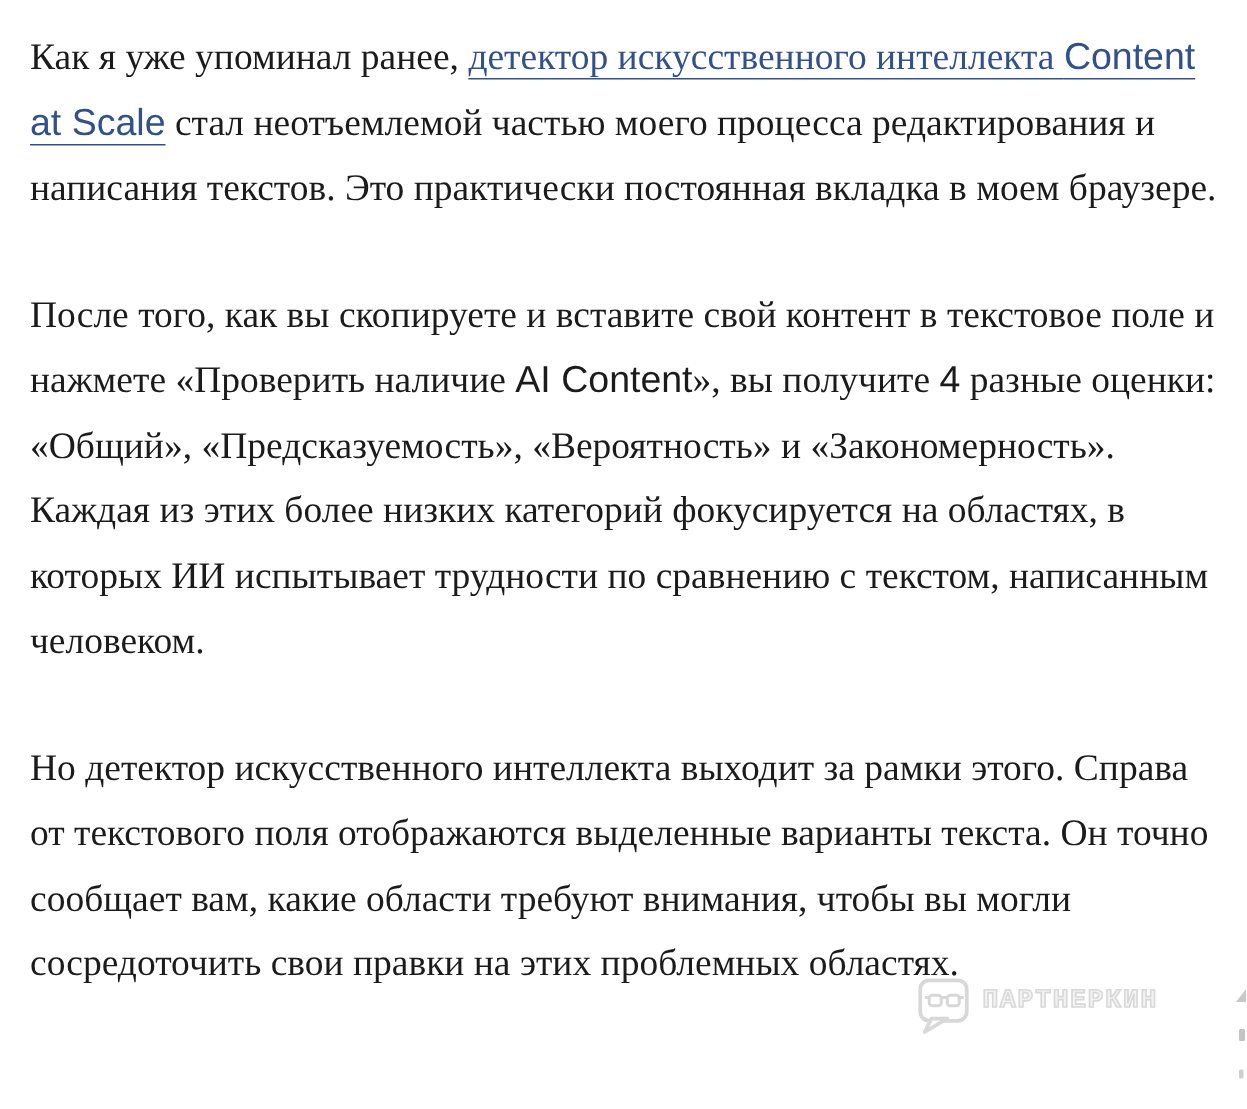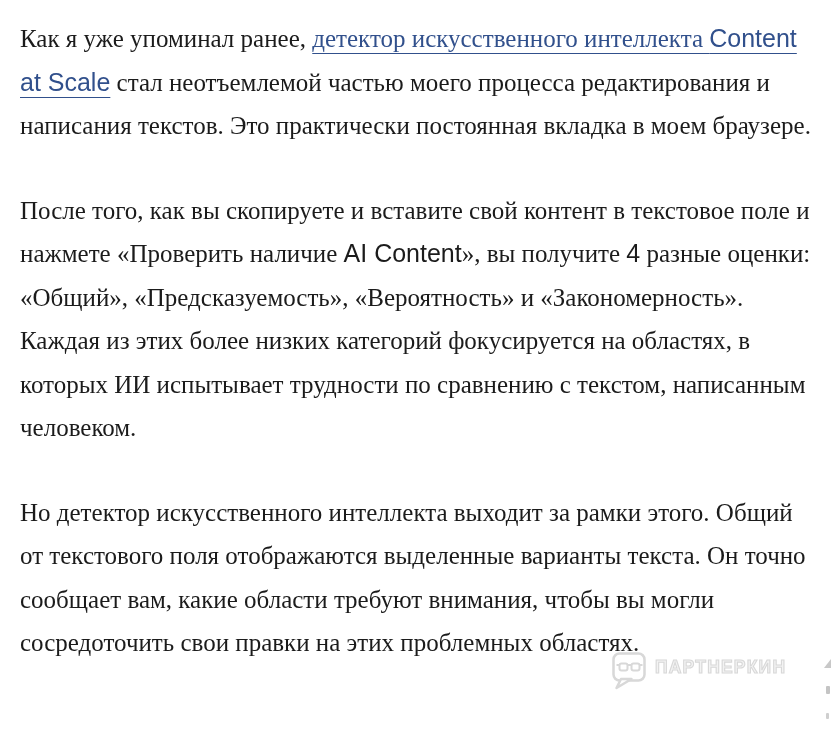--- a/index.html
+++ b/index.html
@@ -46,21 +46,21 @@
     z-index: 0;
     display: flex;
     align-items: center;
     gap: 7px;
     user-select: none;
   }
   .watermark svg {
     display: block;
   }
   .wm-text {
-    font-family: Liberation Sans, sans-serif;
+    font-family: Liberation Mono, monospace;
     font-weight: 700;
     font-size: 17.5px;
     letter-spacing: 1.2px;
     color: #f3f3f3;
     -webkit-text-stroke: 1.1px var(--wm-color, #d8d8d8);
     white-space: nowrap;
     transform: translateY(-4px);
   }
   .edge-artifact {
     position: absolute;
@@ -83,21 +83,21 @@
   }
 </style>
 </head>
 <body>
 
 <main class="page">
 
   <article id="article" class="article">
       <p><span>Как я уже упоминал ранее, </span><a href="#" class="article-link"><span>детектор искусственного интеллекта </span><span class="latin">Content at Scale</span></a><span> стал неотъемлемой частью моего процесса редактирования и написания текстов. Это практически постоянная вкладка в моем браузере.</span></p>
       <p><span>После того, как вы скопируете и вставите свой контент в текстовое поле и нажмете «Проверить наличие </span><span class="latin">AI Content</span><span>», вы получите </span><span class="latin">4</span><span> разные оценки: «Общий», «Предсказуемость», «Вероятность» и «Закономерность». Каждая из этих более низких категорий фокусируется на областях, в которых ИИ испытывает трудности по сравнению с текстом, написанным человеком.</span></p>
-      <p><span>Но детектор искусственного интеллекта выходит за рамки этого. Общий от текстового поля отображаются выделенные варианты текста. Он точно сообщает вам, какие области требуют внимания, чтобы вы могли сосредоточить свои правки на этих проблемных областях.</span></p>
+      <p><span>Но детектор искусственного интеллекта выходит за рамки этого. Справа от текстового поля отображаются выделенные варианты текста. Он точно сообщает вам, какие области требуют внимания, чтобы вы могли сосредоточить свои правки на этих проблемных областях.</span></p>
     </article>
 
   <div class="watermark">
     <svg width="36" height="38" viewBox="0 0 36 38" fill="none" xmlns="http://www.w3.org/2000/svg">
       <rect x="1.5" y="1.5" width="31" height="27" rx="6" stroke="#d8d8d8" stroke-width="2.5" fill="none"></rect>
       <path d="M9 27 L4.5 36 L19.5 27 Z" fill="#ffffff" stroke="#d8d8d8" stroke-width="2.5" stroke-linejoin="round"></path>
       <rect x="7.5" y="11.5" width="8" height="7" rx="2" stroke="#d8d8d8" stroke-width="2"></rect>
       <rect x="19.5" y="11.5" width="8" height="7" rx="2" stroke="#d8d8d8" stroke-width="2"></rect>
       <path d="M15.5 13 H19.5" stroke="#d8d8d8" stroke-width="2"></path>
       <path d="M4.5 13 H7.5" stroke="#d8d8d8" stroke-width="2"></path>

